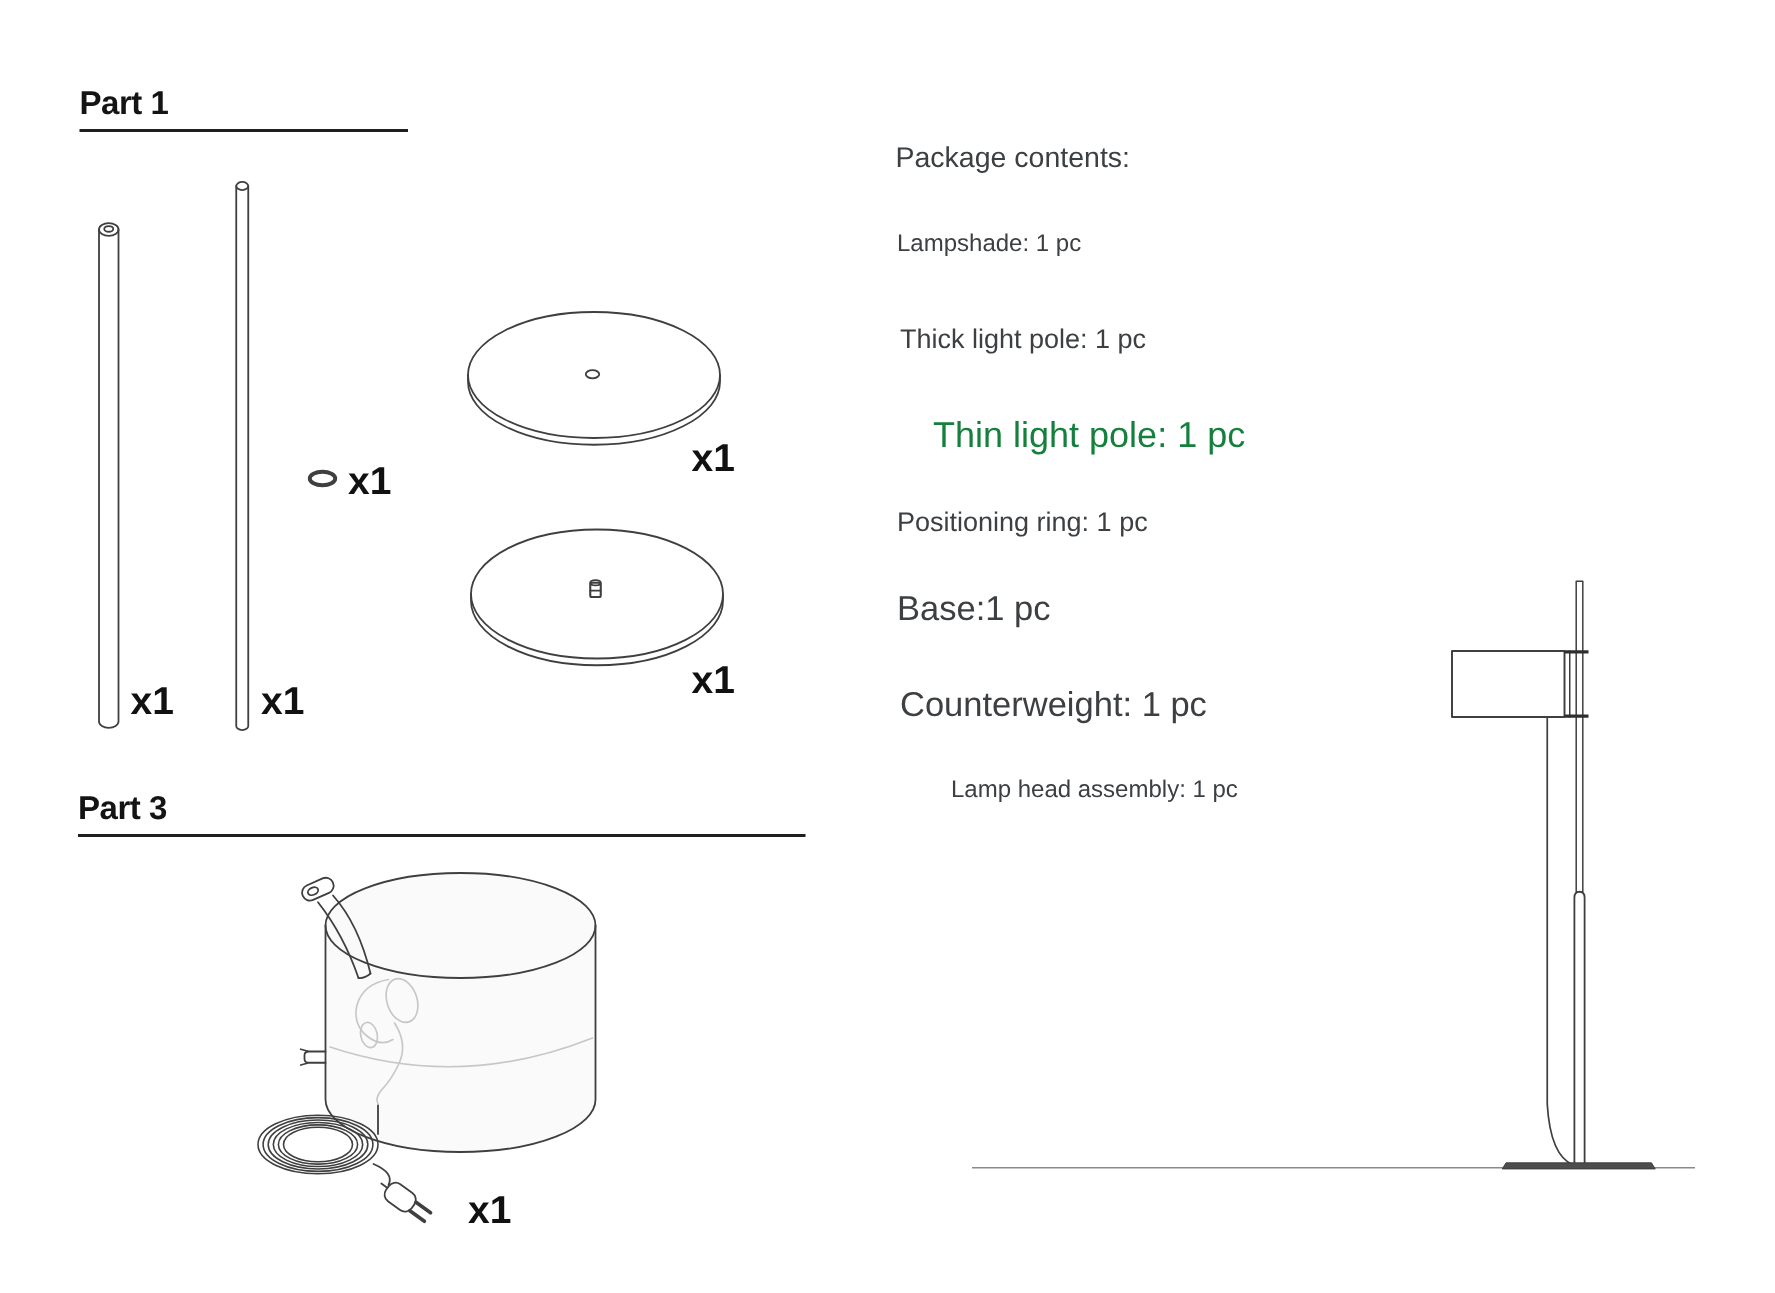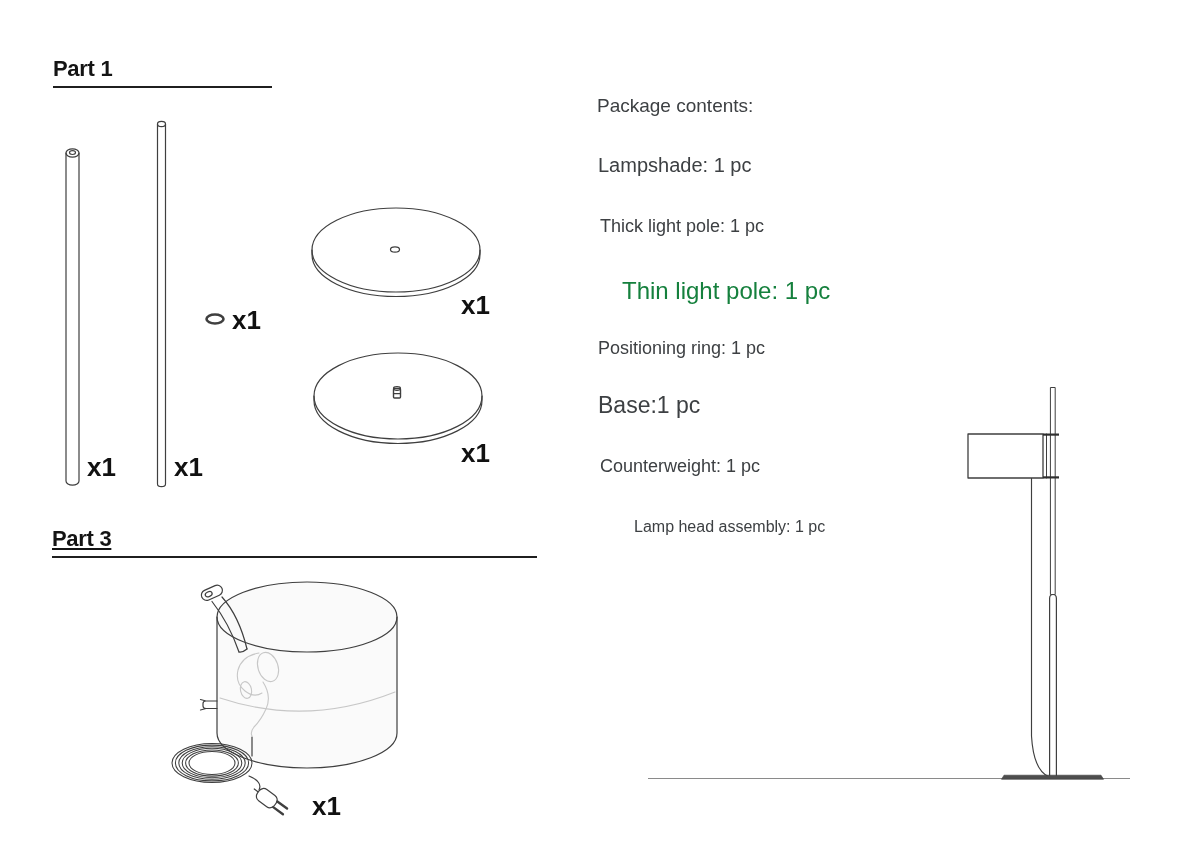--- a/index.html
+++ b/index.html
@@ -7,29 +7,29 @@
     position:relative;width:1183px;height:862px;background:#ffffff;
     font-family:"Liberation Sans","DejaVu Sans",sans-serif;overflow:hidden;
   }
   .hdr{
     position:absolute;font-weight:700;font-size:22px;color:#141414;
     border-bottom:2px solid #1f1f1f;padding-bottom:5px;letter-spacing:-0.3px;
     line-height:1.1;
   }
   #hdr1{left:53px;top:57px;width:219px;}
   #hdr2{left:296px;top:57px;width:237px;}
-  #hdr3{left:52px;top:527px;width:485px;text-decoration:underline;}
+  #hdr3{left:52px;top:527px;width:485px;}
   .pkg{position:absolute;color:#3d4043;white-space:nowrap;}
   #pkg-title{left:597px;top:95px;font-size:19px;}
-  #pkg-0{left:598px;top:154px;font-size:20px;}
+  #pkg-0{left:598px;top:154px;font-size:16px;}
   #pkg-1{left:600px;top:216px;font-size:18px;}
   #pkg-2{left:622px;top:277px;font-size:24px;color:#15803d;}
   #pkg-3{left:598px;top:338px;font-size:18px;}
   #pkg-4{left:598px;top:392px;font-size:23px;}
-  #pkg-5{left:600px;top:456px;font-size:18px;}
+  #pkg-5{left:600px;top:456px;font-size:23px;}
   #pkg-6{left:598px;top:518px;font-size:16px;margin-left:36px;}
   svg{position:absolute;}
   #svg-part1{left:40px;top:100px;}
   #svg-part2{left:290px;top:180px;}
   #svg-part3{left:150px;top:560px;}
   #svg-lamp{left:630px;top:370px;}
   .ln{stroke:#3f3f3f;stroke-width:1.2;fill:none;stroke-linecap:round;stroke-linejoin:round;}
   .fillw{fill:#ffffff;}
   .lt{stroke:#c7c7c7;stroke-width:1.1;fill:none;stroke-linecap:round;}
   .coil{stroke:#3f3f3f;stroke-width:1.05;fill:none;}

